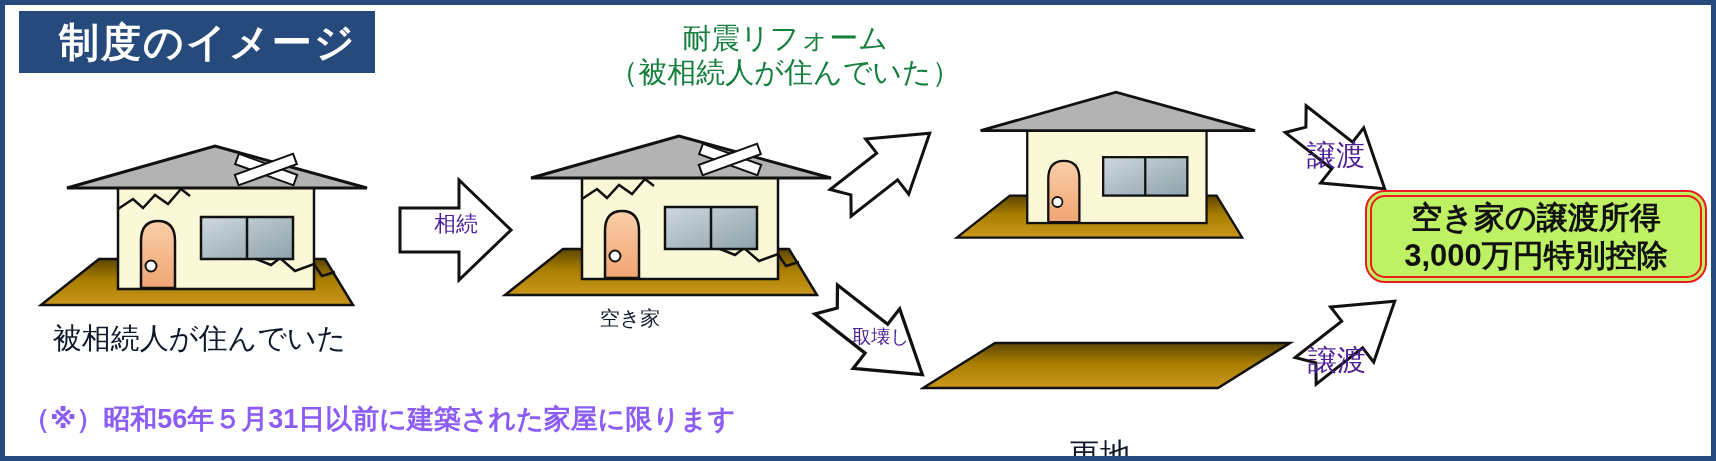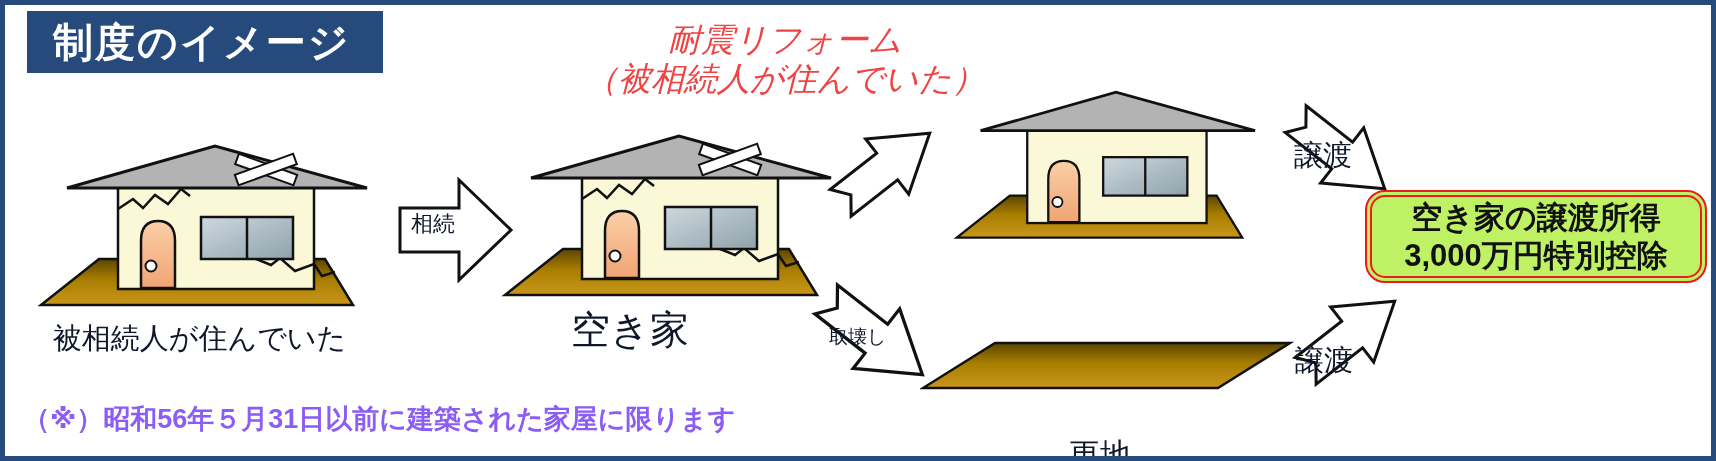--- a/index.html
+++ b/index.html
@@ -4,31 +4,31 @@
 <style>
   html,body{margin:0;padding:0;background:#ffffff;}
   body{font-family:"Liberation Sans","DejaVu Sans",sans-serif;}
   #canvas{
     position:relative;width:1716px;height:461px;box-sizing:border-box;
     background:#ffffff;border:5px solid #254A7B;overflow:hidden;
   }
   .abs{position:absolute;}
   
   .title-box{
-    left:22px;top:6px;width:356px;height:62px;background:#254A7B;
-    display:flex;align-items:center;padding-left:26px;box-sizing:border-box;
+    left:14px;top:6px;width:356px;height:62px;background:#254A7B;
+    display:flex;align-items:center;padding-left:40px;box-sizing:border-box;
   }
   .title-box span{color:#ffffff;font-size:40px;font-weight:bold;letter-spacing:2px;}
-  .reform-note{left:545px;top:16px;width:470px;text-align:center;font-size:33px;line-height:1.18;color:#ef4444;font-style:italic;}
+  .reform-note{left:545px;top:16px;width:470px;text-align:center;font-size:29px;line-height:1.18;color:#15803d;}
   .house-label{text-align:center;font-size:29px;line-height:1.22;color:#0f172a;}
   .lbl-inherited{left:12px;top:316px;width:365px;}
-  .lbl-vacant{left:545px;top:301px;width:160px;font-size:39px;}
+  .lbl-vacant{left:545px;top:301px;width:160px;font-size:20px;}
   .lbl-land{left:1010px;top:383px;width:170px;font-size:31px;margin-top:48px;}
   .footnote{left:18px;top:396px;width:900px;font-size:27px;font-weight:bold;color:#8b5cf6;}
-  .arrow-label{color:#0f172a;}
+  .arrow-label{text-align:center;color:#4c1d95;}
   .lbl-inherit{left:406px;top:204px;width:90px;font-size:22px;}
   .lbl-demolish{left:824px;top:319px;width:104px;font-size:19px;}
   .lbl-transfer-top{left:1289px;top:131px;width:84px;font-size:29px;}
   .lbl-transfer-bottom{left:1290px;top:336px;width:84px;font-size:29px;}
   
   .result-box{
     left:1360px;top:185px;width:342px;height:93px;box-sizing:border-box;
     background:#bef264;border:7px double #EC1C1C;border-radius:20px;
     display:flex;flex-direction:column;align-items:center;justify-content:center;
   }

